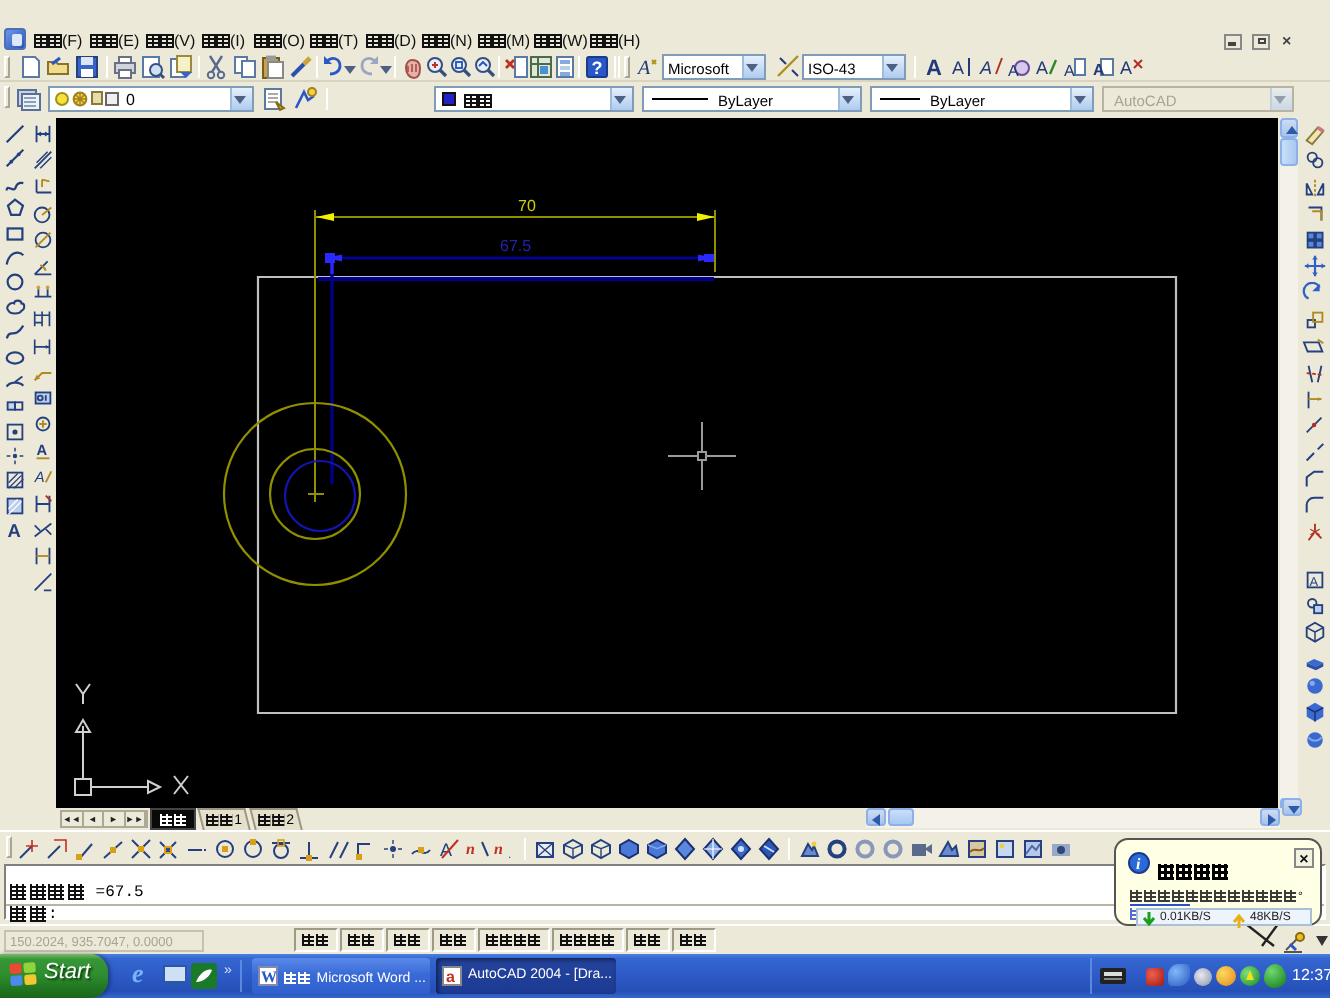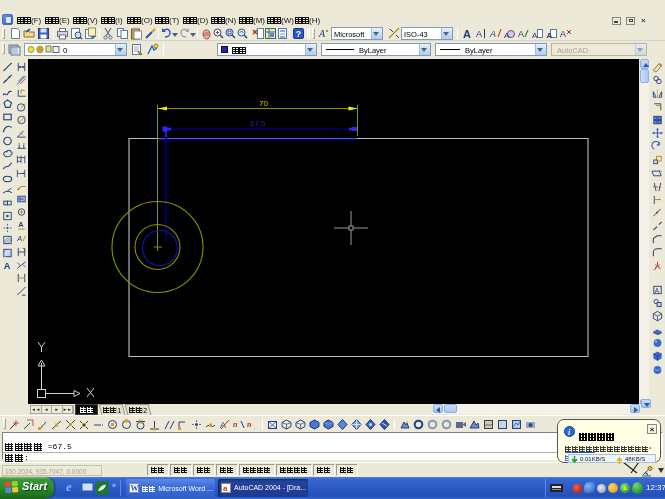--- a/index.html
+++ b/index.html
@@ -945,21 +945,21 @@
 <div class="abs" id="taskbar">
   <div class="abs" style="left:0;top:0;width:54px;height:22px;background:linear-gradient(180deg,#7aba6a 0%,#379637 12%,#2f8f2f 45%,#207520 80%,#1a641a 100%);border-radius:0 9px 9px 0;box-shadow:1px 0 2px rgba(0,0,0,.4)">
     <svg width="15" height="14" viewBox="0 0 15 14" style="position:absolute;left:4px;top:3px">
           <g transform="rotate(-4 7 7)">
             <rect x="1" y="1.5" width="6" height="5.2" rx="1.2" fill="#e84a34"></rect>
             <rect x="8" y="1.5" width="6" height="5.2" rx="1.2" fill="#8fd43a"></rect>
             <rect x="1" y="7.5" width="6" height="5.2" rx="1.2" fill="#4a8ae8"></rect>
             <rect x="8" y="7.5" width="6" height="5.2" rx="1.2" fill="#f2c830"></rect>
           </g>
         </svg>
-    <span style="position:absolute;left:22px;top:3px;color:#fff;font-size:11px;font-weight:bold;font-style:italic;text-shadow:1px 1px 1px #124012">Start</span>
+    <span style="position:absolute;left:22px;top:3px;color:#fff;font-size:11px;font-weight:normal;font-style:italic;text-shadow:1px 1px 1px #124012">Start</span>
   </div>
   <span class="abs" style="left:66px;top:2px;color:#7ab4f8;font-size:13px;font-weight:bold;font-style:italic;font-family:'Liberation Serif',serif">e</span>
   <svg class="abs" style="left:81px;top:5px" width="13" height="12" viewBox="0 0 13 12">
         <rect x="1" y="1" width="11" height="8" fill="#cfe0f5" stroke="#2a57a8"></rect>
         <rect x="3" y="9" width="7" height="2" fill="#2a57a8"></rect>
       </svg>
   <svg class="abs" style="left:95px;top:4px" width="14" height="14" viewBox="0 0 14 14">
         <rect x="0.5" y="0.5" width="13" height="13" rx="2" fill="#1a7a2a"></rect>
         <path d="M3 10c2-5 6-7 8-6-1 3-4 6-8 6z" fill="#fff"></path>
       </svg>

